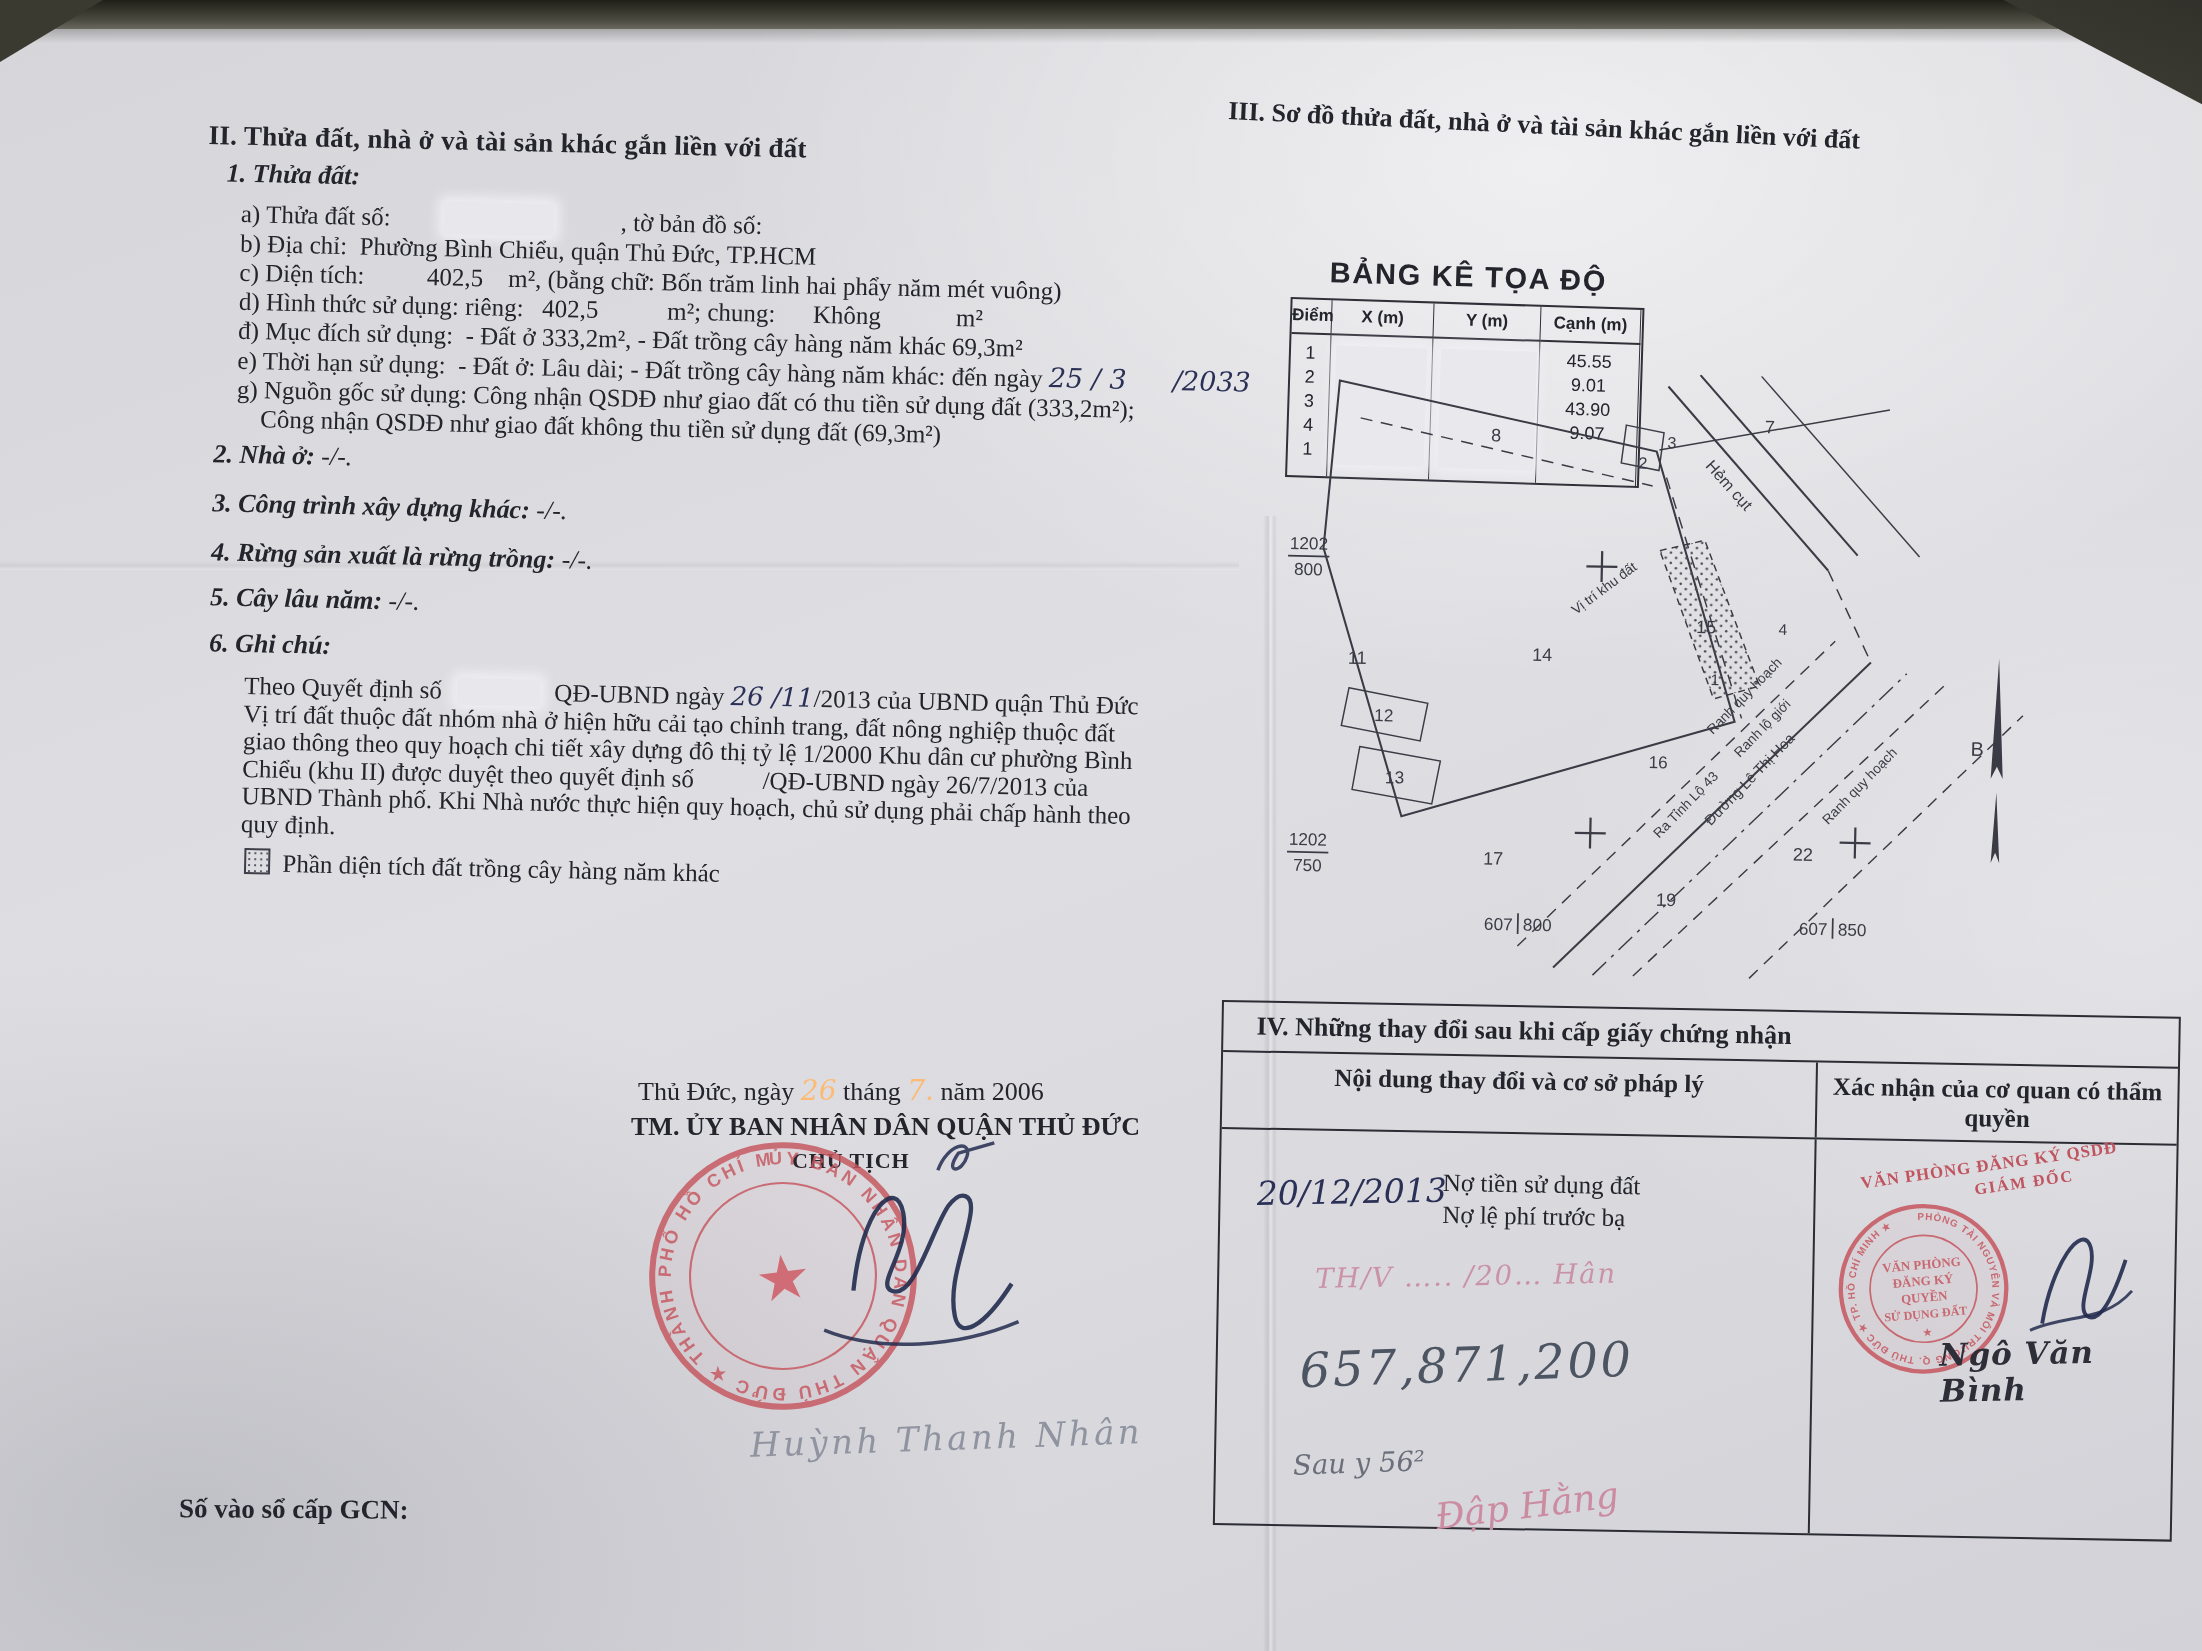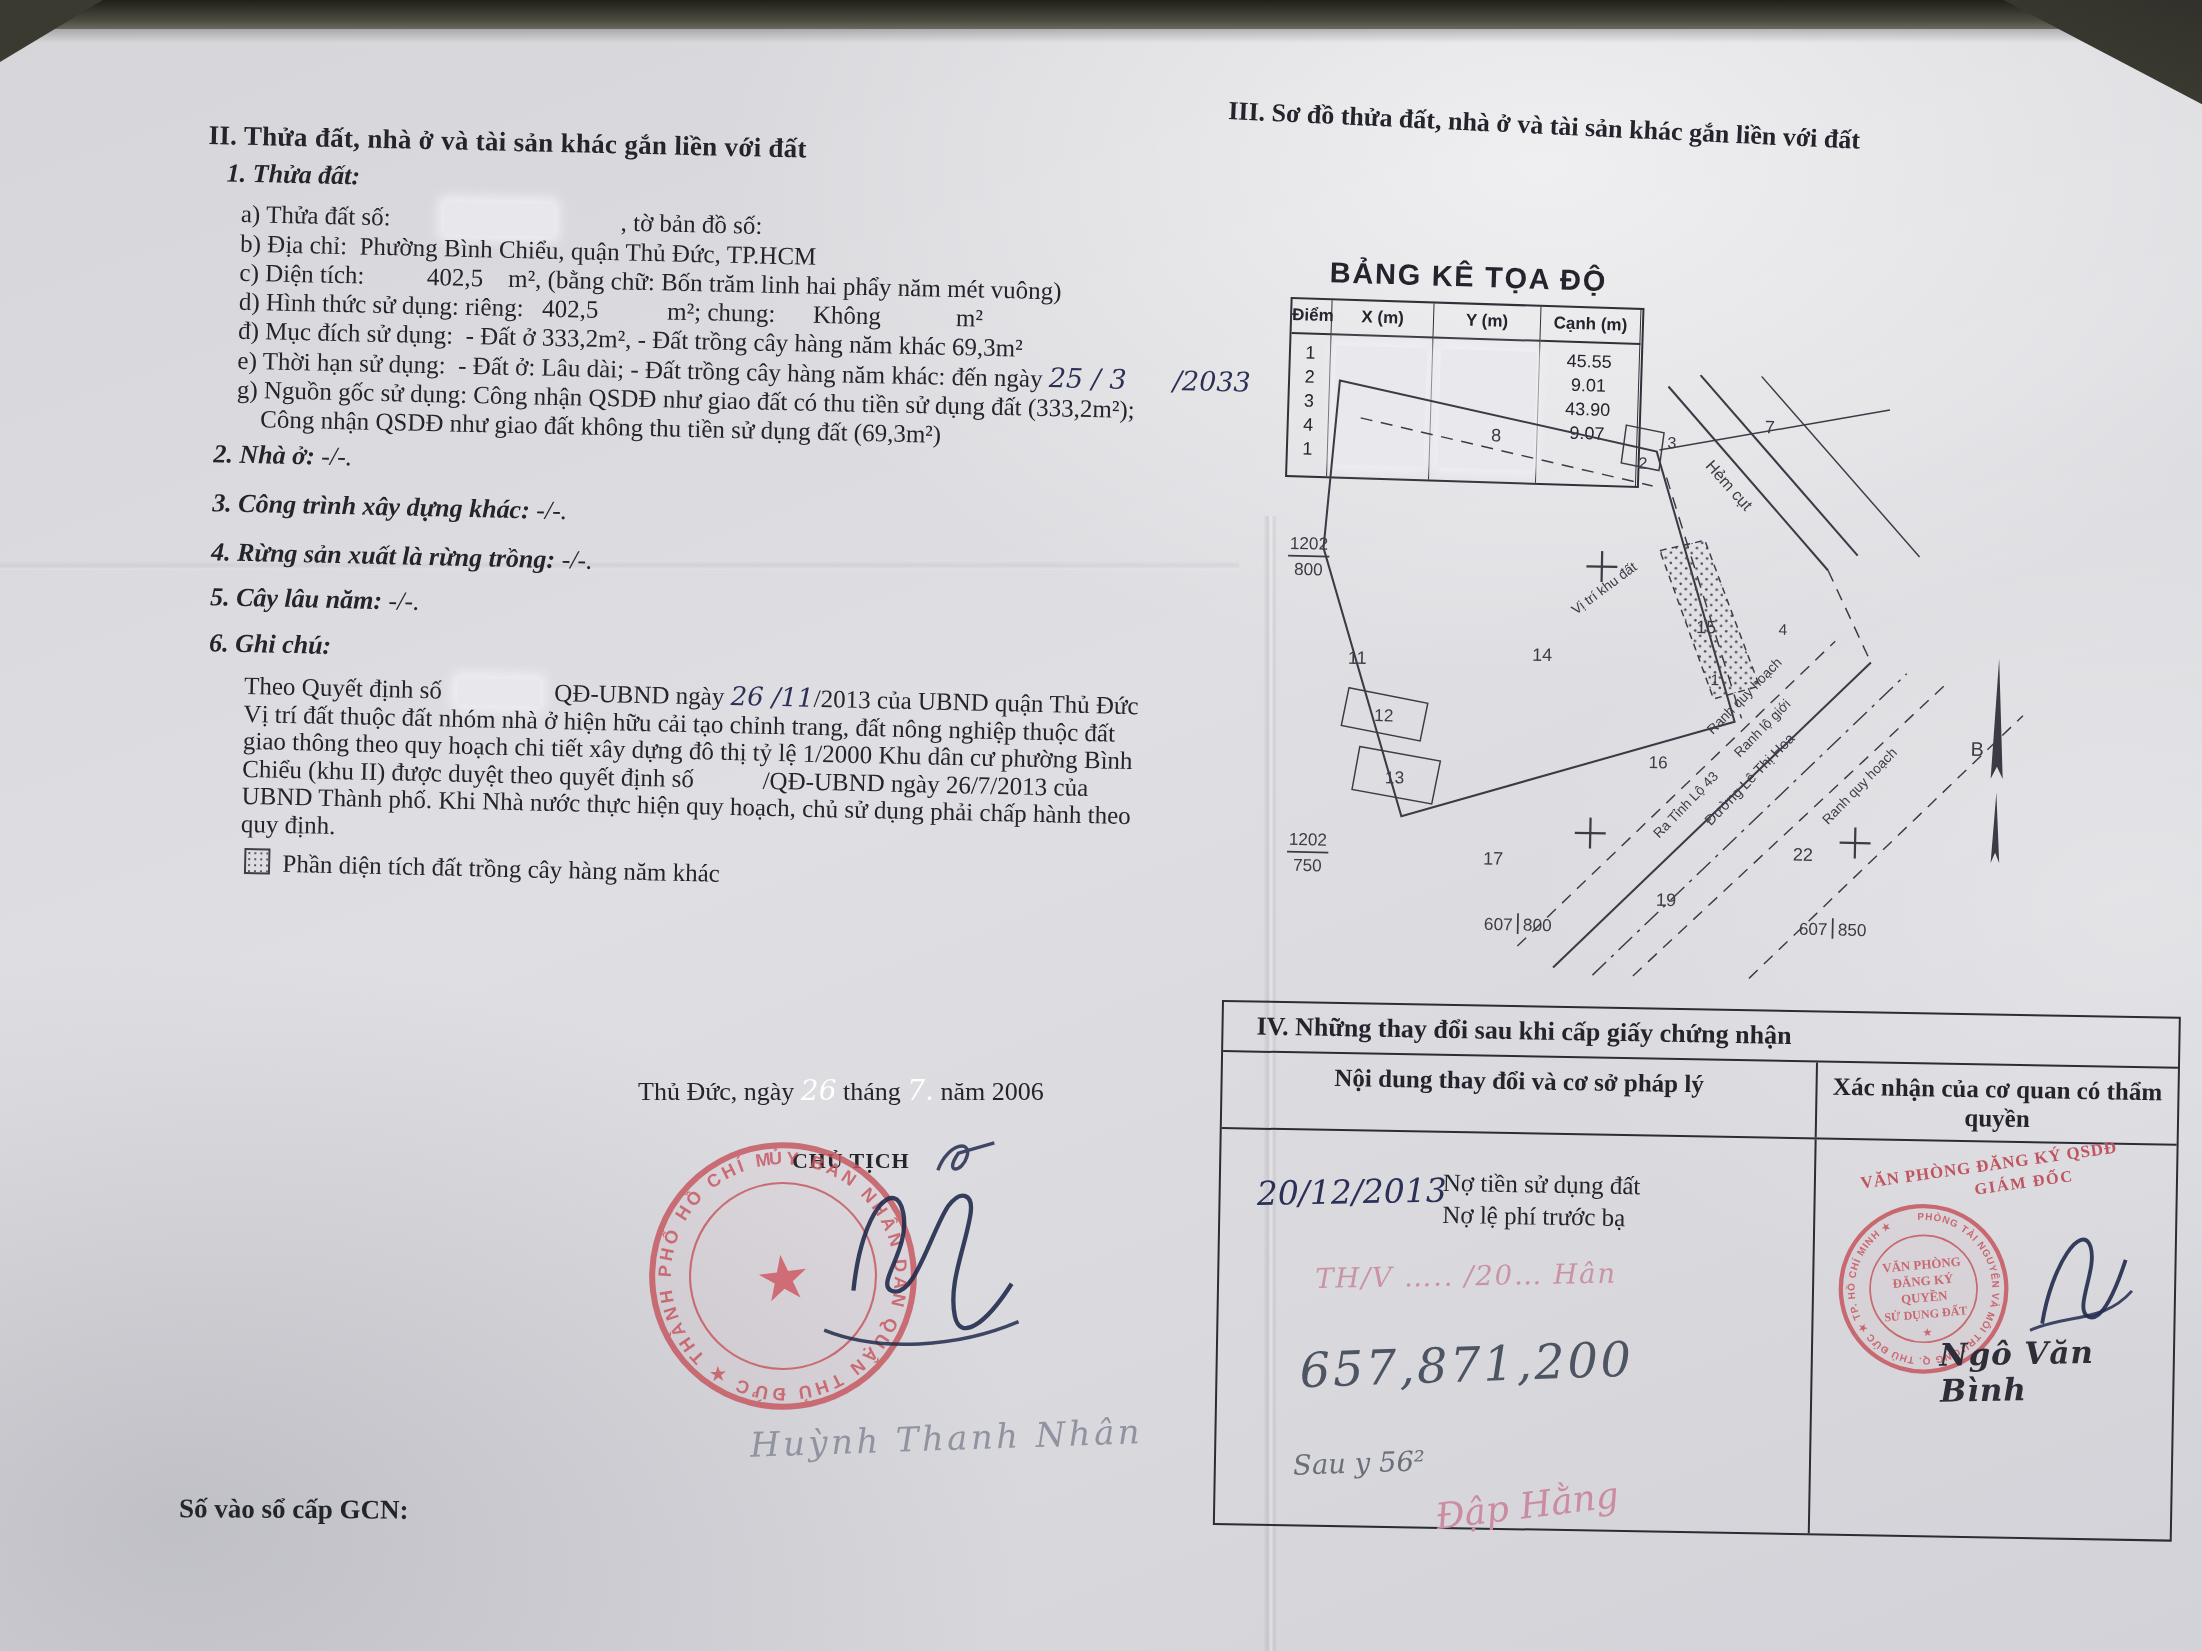--- a/index.html
+++ b/index.html
@@ -36,21 +36,21 @@
   .pl{min-height:29px;}
   .item{font-size:26px;font-style:italic;font-weight:bold;margin-left:12px;}
   .item .val{font-weight:normal;}
   .note{margin:13.8px 0 0 48px;font-size:25px;line-height:27.5px;}
   .legend{margin:10.3px 0 0 52px;font-size:25px;}
   .legend-box{display:inline-block;width:22.4px;height:22.4px;border:2.2px solid #3d3e48;margin-right:12px;vertical-align:-3.4px;
     background-image:radial-gradient(#555a66 1.1px, transparent 1.5px);background-size:6px 6px;}
 
   
   .dateline{position:absolute;left:638px;top:1074px;font-size:26px;}
-  .hwdate{font-family:"DejaVu Serif",serif;font-style:italic;color:#ffffff;font-size:28px;}
+  .hwdate{font-family:"DejaVu Serif",serif;font-style:italic;color:#fdba74;font-size:28px;}
   .org{position:absolute;left:631px;top:1112px;font-size:26px;font-weight:bold;}
   .role{position:absolute;left:792px;top:1148px;font-size:22px;font-weight:bold;letter-spacing:0.9px;}
   .signer-left{position:absolute;left:750px;top:1418px;font-size:34px;font-style:italic;color:#9094a0;
     letter-spacing:3.4px;transform:rotate(-2deg);font-family:"DejaVu Serif",serif;}
   .gcn{position:absolute;left:179px;top:1494px;font-size:27px;font-weight:bold;transform:rotate(.4deg);}
 
   
   .h3{position:absolute;left:1229px;top:96px;width:946px;font-size:26px;font-weight:bold;
       transform:rotate(2.7deg);transform-origin:0 0;}
   .coord{position:absolute;left:1292px;top:255px;width:354px;transform:rotate(1.8deg);transform-origin:0 0;}
@@ -156,20 +156,21 @@
     </div>
   </div>
 
   <div class="dateline">
     <span>Thủ Đức, ngày</span>
     <span class="hwdate">26</span>
     <span>tháng</span>
     <span class="hwdate">7.</span>
     <span>năm 2006</span>
   </div>
+  <div class="org">TM. ỦY BAN NHÂN DÂN QUẬN THỦ ĐỨC</div>
   <div class="role">CHỦ TỊCH</div>
 
   <svg class="abs" style="left:931px;top:1134px;" width="77" height="52" viewBox="0 0 90 60">
     <path d="M8,42 C20,10 48,6 42,26 C37,44 14,48 32,22 L74,10" stroke="#232c50" stroke-width="4" fill="none" opacity=".85"></path>
   </svg>
 
   <svg class="abs" style="left:641px;top:1134px;transform:rotate(-7deg);opacity:.82;" width="284" height="284" viewBox="0 0 330 330">
     <defs>
       <path id="ringL" d="M165,35 a130,130 0 1 1 -0.2,0"></path>
     </defs>

